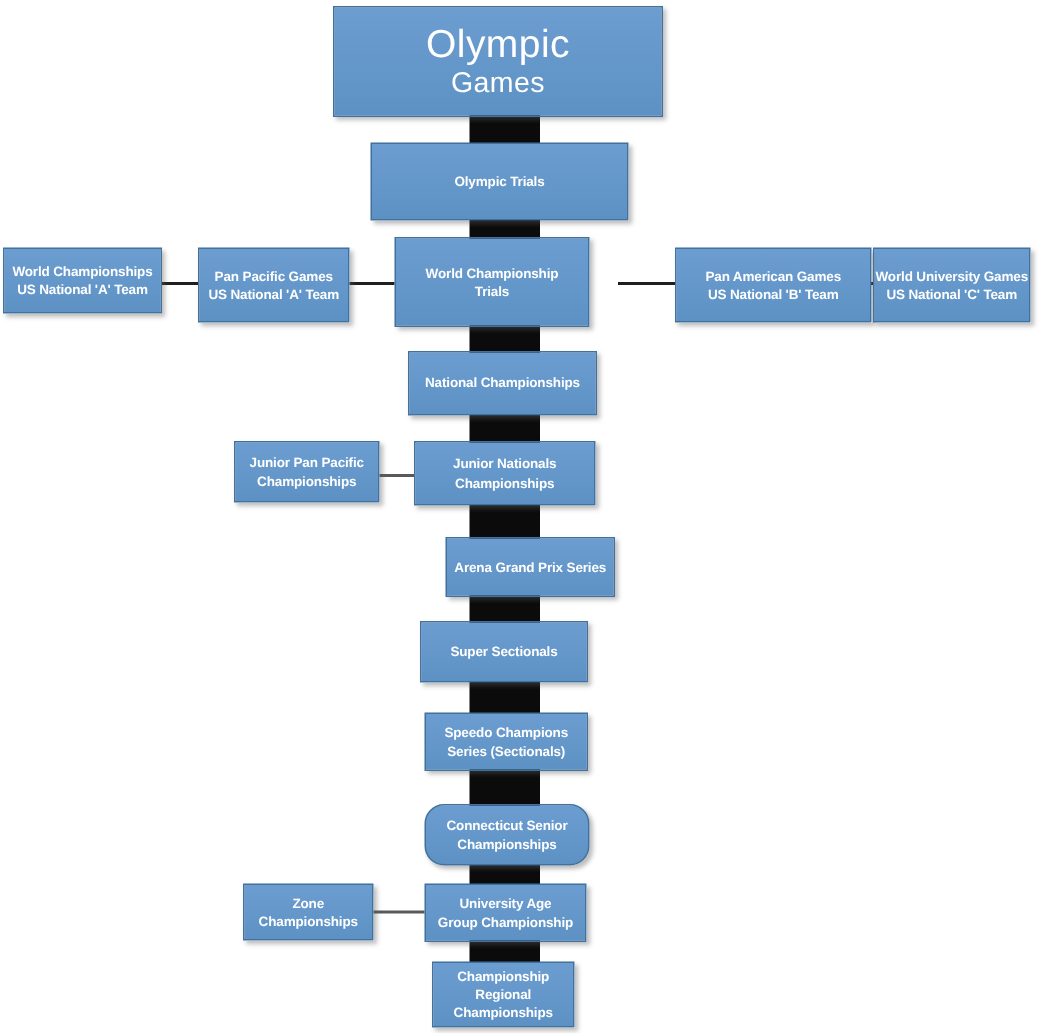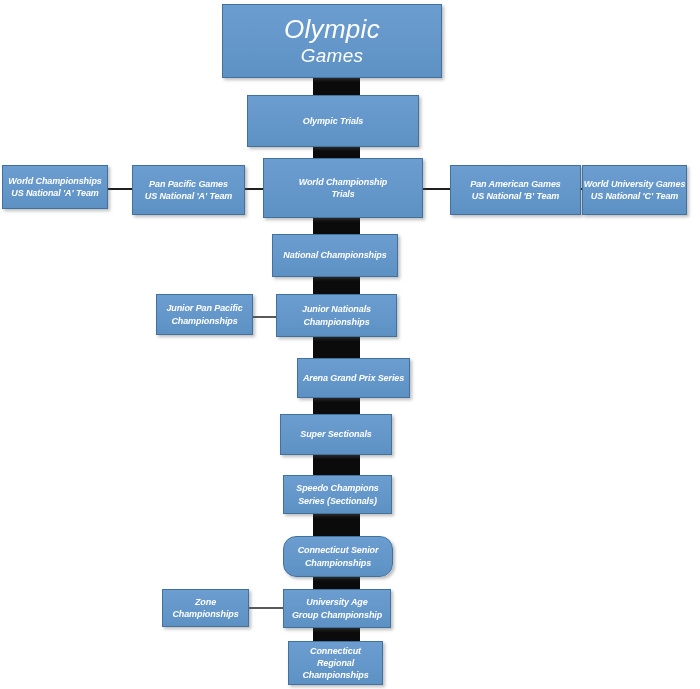--- a/index.html
+++ b/index.html
@@ -48,21 +48,20 @@
     justify-content: center;
     background: linear-gradient(180deg, var(--box-fill-top), var(--box-fill-bottom));
     border: 1.5px solid var(--box-border);
     box-shadow: 2px 2px 3px rgba(90,90,90,0.40);
     color: var(--text-color);
     text-align: center;
     font-weight: bold;
     font-size: 9px;
     line-height: 1.35;
     letter-spacing: -0.1px;
-    font-style: italic;
   }
   .box span { white-space: nowrap; }
   .box.root { line-height: 1.15; font-weight: normal; letter-spacing: 0.3px; }
   .t-xl { font-size: 26px; }
   .t-lg { font-size: 19px; }
 </style>
 </head>
 <body>
 
 <div class="stage">
@@ -82,25 +81,25 @@
   </div>
 
   <div class="box" style="left:247px; top:95px; width:172px; height:52px;">
     <span>Olympic Trials</span>
   </div>
 
   <div class="box" style="left:2px; top:165px; width:106px; height:44px;">
     <span>World Championships</span>
     <span>US National 'A' Team</span>
   </div>
-  <div class="box" style="left:132px; top:165px; width:113px; height:50px;text-align:center;">
+  <div class="box" style="left:132px; top:165px; width:101px; height:50px;text-align:center;">
     <span>Pan Pacific Games</span>
     <span>US National 'A' Team</span>
   </div>
-  <div class="box" style="left:263px; top:158px; width:160px; height:60px;">
+  <div class="box" style="left:263px; top:158px; width:130px; height:60px;">
     <span>World Championship</span>
     <span>Trials</span>
   </div>
   <div class="box" style="left:450px; top:165px; width:131px; height:50px;">
     <span>Pan American Games</span>
     <span>US National 'B' Team</span>
   </div>
   <div class="box" style="left:582px; top:165px; width:105px; height:50px;text-align:right;">
     <span>World University Games</span>
     <span>US National 'C' Team</span>
@@ -140,18 +139,18 @@
   <div class="box" style="left:162px; top:589px; width:87px; height:38px;">
     <span>Zone</span>
     <span>Championships</span>
   </div>
   <div class="box" style="left:283px; top:589px; width:108px; height:39px;">
     <span>University Age</span>
     <span>Group Championship</span>
   </div>
 
   <div class="box" style="left:288px; top:641px; width:95px; height:44px;">
-    <span>Connecticut</span>
+    <span>Championship</span>
     <span>Regional</span>
     <span>Championships</span>
   </div>
 
 </div>
 
 </body></html>

